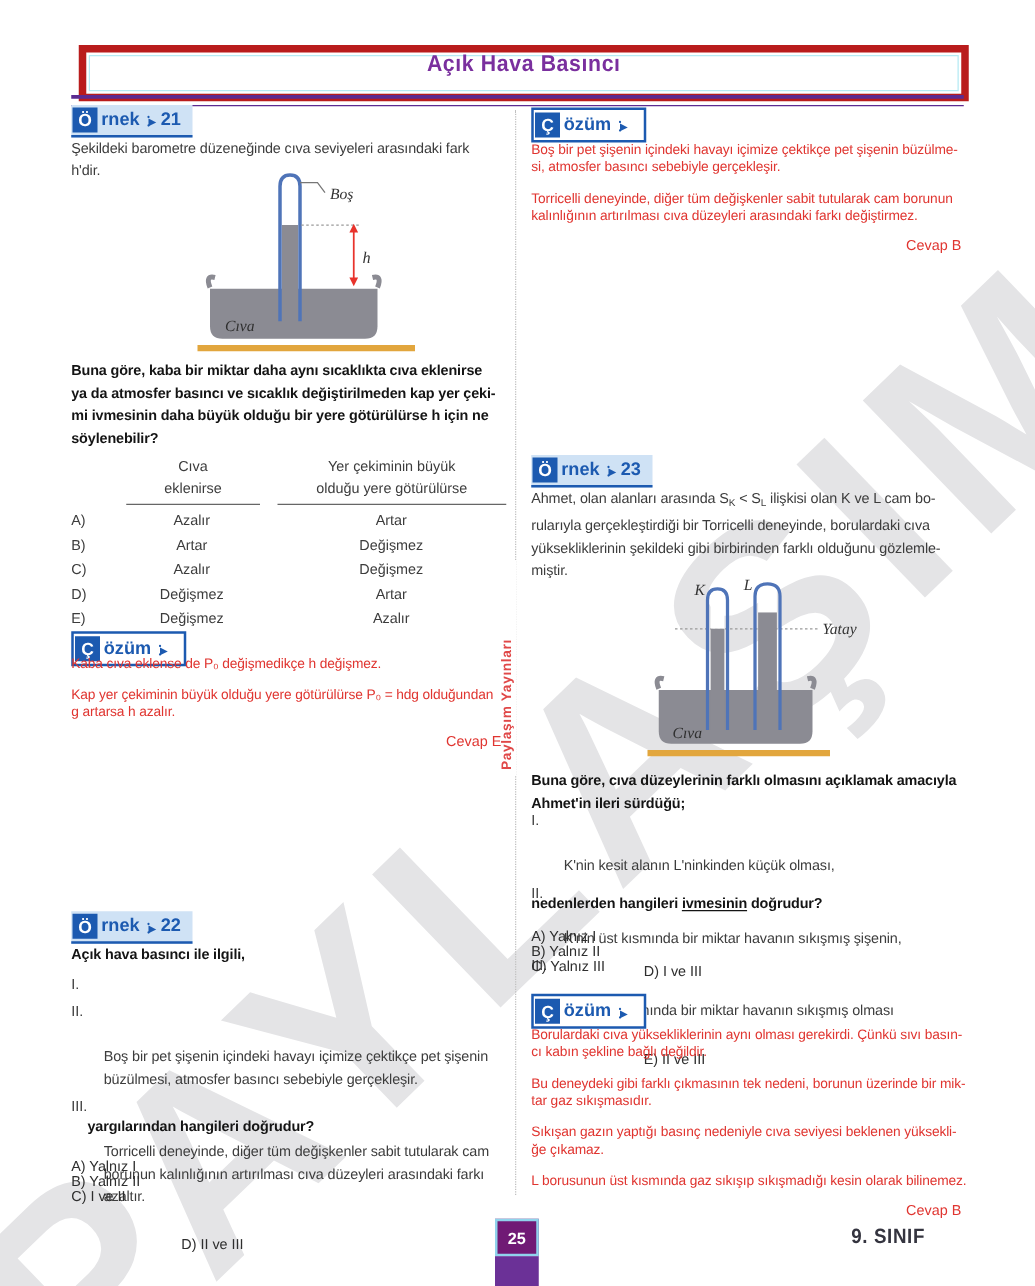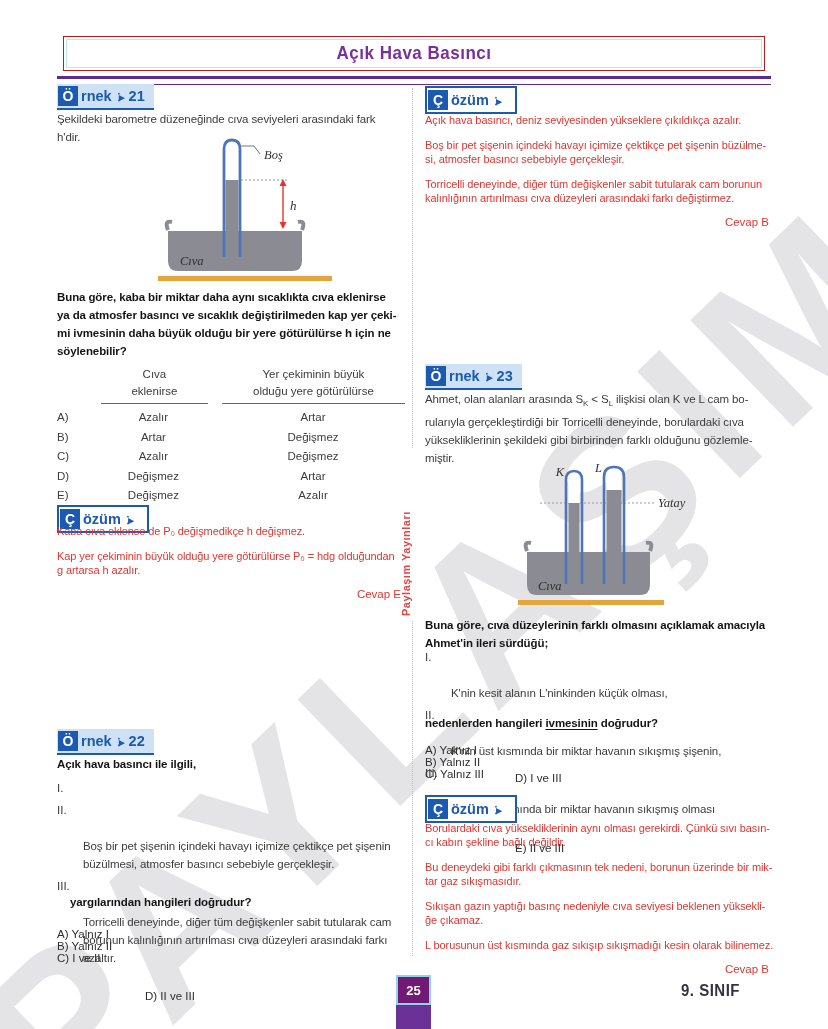--- a/index.html
+++ b/index.html
@@ -3,23 +3,23 @@
 <meta charset="utf-8">
 <style>
   html,body{margin:0;padding:0;background:#fff;}
   #page{position:relative;width:828px;height:1029px;background:#ffffff;overflow:hidden;
         font-family:"Liberation Sans",sans-serif;color:#3c3c3c;}
   
   .watermark{position:absolute;left:-70px;top:985px;transform:rotate(-44deg);transform-origin:0 0;
              font-size:215px;font-weight:bold;color:#e4e4e6;letter-spacing:14px;white-space:nowrap;z-index:0;}
   .layer{position:absolute;z-index:1;}
   
-  .header-box{left:63px;top:36px;width:700px;height:33px;border:1px solid #b91c1c;
+  .header-box{left:63px;top:36px;width:700px;height:33px;border:6px solid #b91c1c;
               box-shadow:inset 0 0 0 2px #ffffff, inset 0 0 0 3px #b5eaf3;
-              display:flex;align-items:center;justify-content:center;background:#fff;}
+              display:flex;justify-content:center;background:#fff;}
   .header-title{color:#7a2f9e;font-weight:bold;font-size:17px;letter-spacing:.5px;transform:scaleY(1.08);}
   .purple-rule{left:57px;top:76px;width:714px;height:5px;border-top:3px solid #5b2b91;border-bottom:1px solid #5b2b91;}
   
   .gutter-line{left:412px;top:88px;height:868px;width:0;border-left:1px dotted #c0c0c0;}
   .publisher{left:399px;top:448px;height:164px;writing-mode:vertical-rl;transform:rotate(180deg);
              color:#e04848;font-size:11px;font-weight:bold;background:#fff;padding:4px 1px;letter-spacing:.5px;}
   
   .badge{display:inline-flex;align-items:center;height:22px;font-weight:bold;font-size:14.5px;color:#1c5ab0;}
   .badge .ini{width:20px;height:20px;background:#1c5ab0;color:#fff;display:flex;align-items:center;
               justify-content:center;font-size:14px;margin-right:3px;flex:0 0 20px;}
@@ -190,21 +190,20 @@
     <span>D) II ve III</span>
     <span>E) I, II ve III</span>
   </div>
 
   <div class="layer badge cozum" style="left:425px;top:86px;">
     <span class="ini">Ç</span>
     <span>özüm</span>
     <span class="bullet">⁚▸</span>
   </div>
   <div class="layer" style="left:425px;top:113px;width:350px;">
-    <div class="redp">Açık hava basıncı, deniz seviyesinden yükseklere çıkıldıkça azalır.</div>
     <div class="redp">Boş bir pet şişenin içindeki havayı içimize çektikçe pet şişenin büzülme-
 si, atmosfer basıncı sebebiyle gerçekleşir.</div>
     <div class="redp">Torricelli deneyinde, diğer tüm değişkenler sabit tutularak cam borunun
 kalınlığının artırılması cıva düzeyleri arasındaki farkı değiştirmez.</div>
     <div class="answer">Cevap B</div>
   </div>
 
   <div class="layer badge ornek" style="left:425px;top:364px;">
     <span class="ini">Ö</span>
     <span>rnek</span>

